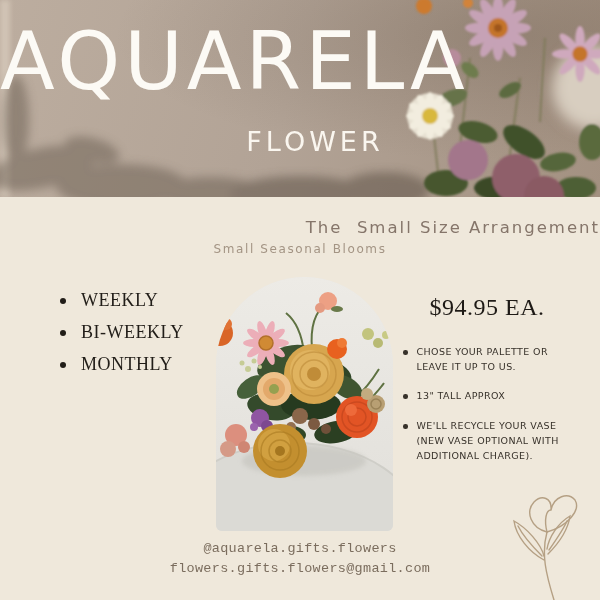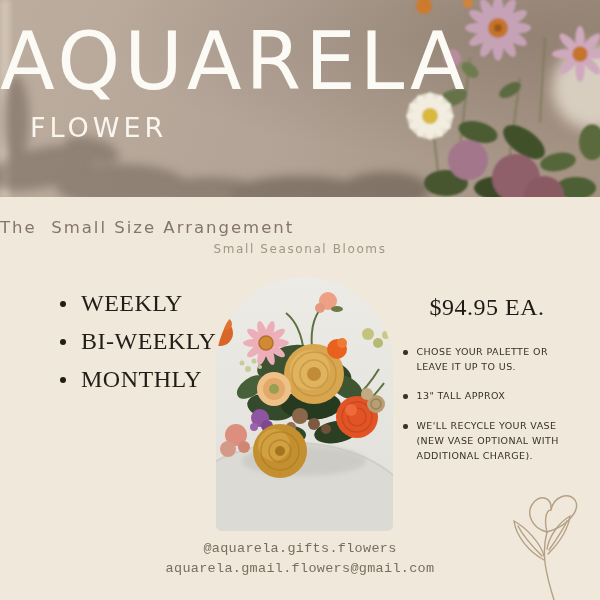--- a/index.html
+++ b/index.html
@@ -22,46 +22,46 @@
       linear-gradient(105deg, #bcad9f 0%, #b2a396 48%, #a39181 100%);
     overflow: hidden;
   }
   .header svg { position: absolute; top: 0; left: 0; }
   .brand-title {
     position: absolute; top: 22px; left: 0; width: 100%;
     font-size: 80px; line-height: 1; font-weight: 400;
     letter-spacing: 4px; color: #fcfaf5;
   }
   .brand-sub1 {
-    position: absolute; top: 112px; left: 0; width: 100%;
-    font-size: 27px; letter-spacing: 4px; text-align: left; color: #faf6ef; padding-left: 30px;
+    position: absolute; top: 126px; left: 0; width: 100%;
+    font-size: 27px; letter-spacing: 4px; text-align: center; color: #faf6ef; padding-left: 30px;
   }
   .brand-sub2 {
     position: absolute; top: 149px; left: 0; width: 100%;
     font-size: 27px; letter-spacing: 2px; text-align: center; color: #faf6ef;
   }
 
   
   .section-title {
     position: absolute; top: 218px; left: 0; width: 100%;
-    text-align: left; font-size: 16.5px; letter-spacing: 2px;
+    text-align: right; font-size: 16.5px; letter-spacing: 2px;
     color: #85756a; white-space: pre-wrap;
   }
   .section-subtitle {
     position: absolute; top: 242px; left: 0; width: 100%;
     text-align: center; font-size: 12px; letter-spacing: 1.6px;
     color: #a39484;
   }
 
   
   .freq-list {
     position: absolute; top: 290px; left: 60px;
     list-style: none;
     font-family: "Liberation Serif", serif;
-    font-size: 24px; color: #211d18; letter-spacing: 0.5px;
+    font-size: 18px; color: #211d18; letter-spacing: 0.5px;
   }
   .freq-item { display: flex; align-items: center; margin-bottom: 11px; }
   .freq-dot {
     width: 6px; height: 6px; border-radius: 50%;
     background: #211d18; margin-right: 15px; flex: none;
   }
 
   
   .arch {
     position: absolute; top: 277px; left: 216px;
@@ -380,21 +380,21 @@
       <span class="detail-text">13" TALL APPROX</span>
     </div>
     <div class="detail-item">
       <span class="detail-dot"></span>
       <span class="detail-text">WE'LL RECYCLE YOUR VASE (NEW VASE OPTIONAL WITH ADDITIONAL CHARGE).</span>
     </div>
   </div>
 
   <div class="footer">
     <div>@aquarela.gifts.flowers</div>
-    <div>aquarela.gmail.flowers@gmail.com</div>
+    <div>flowers.gifts.flowers@gmail.com</div>
   </div>
 
   <svg class="line-art" width="106" height="112" viewBox="0 0 106 112">
     <g fill="none" stroke="#b5a084" stroke-width="1.4" stroke-linecap="round">
 
       <path d="M60 112 C52 86 47 66 53 44"></path>
 
       <path d="M53 44 C37 40 31 24 40 14 C48 6 58 10 57 22 C60 8 74 4 81 12 C87 22 74 38 53 44"></path>
       <path d="M53 44 C50 32 52 22 57 22"></path>
 

